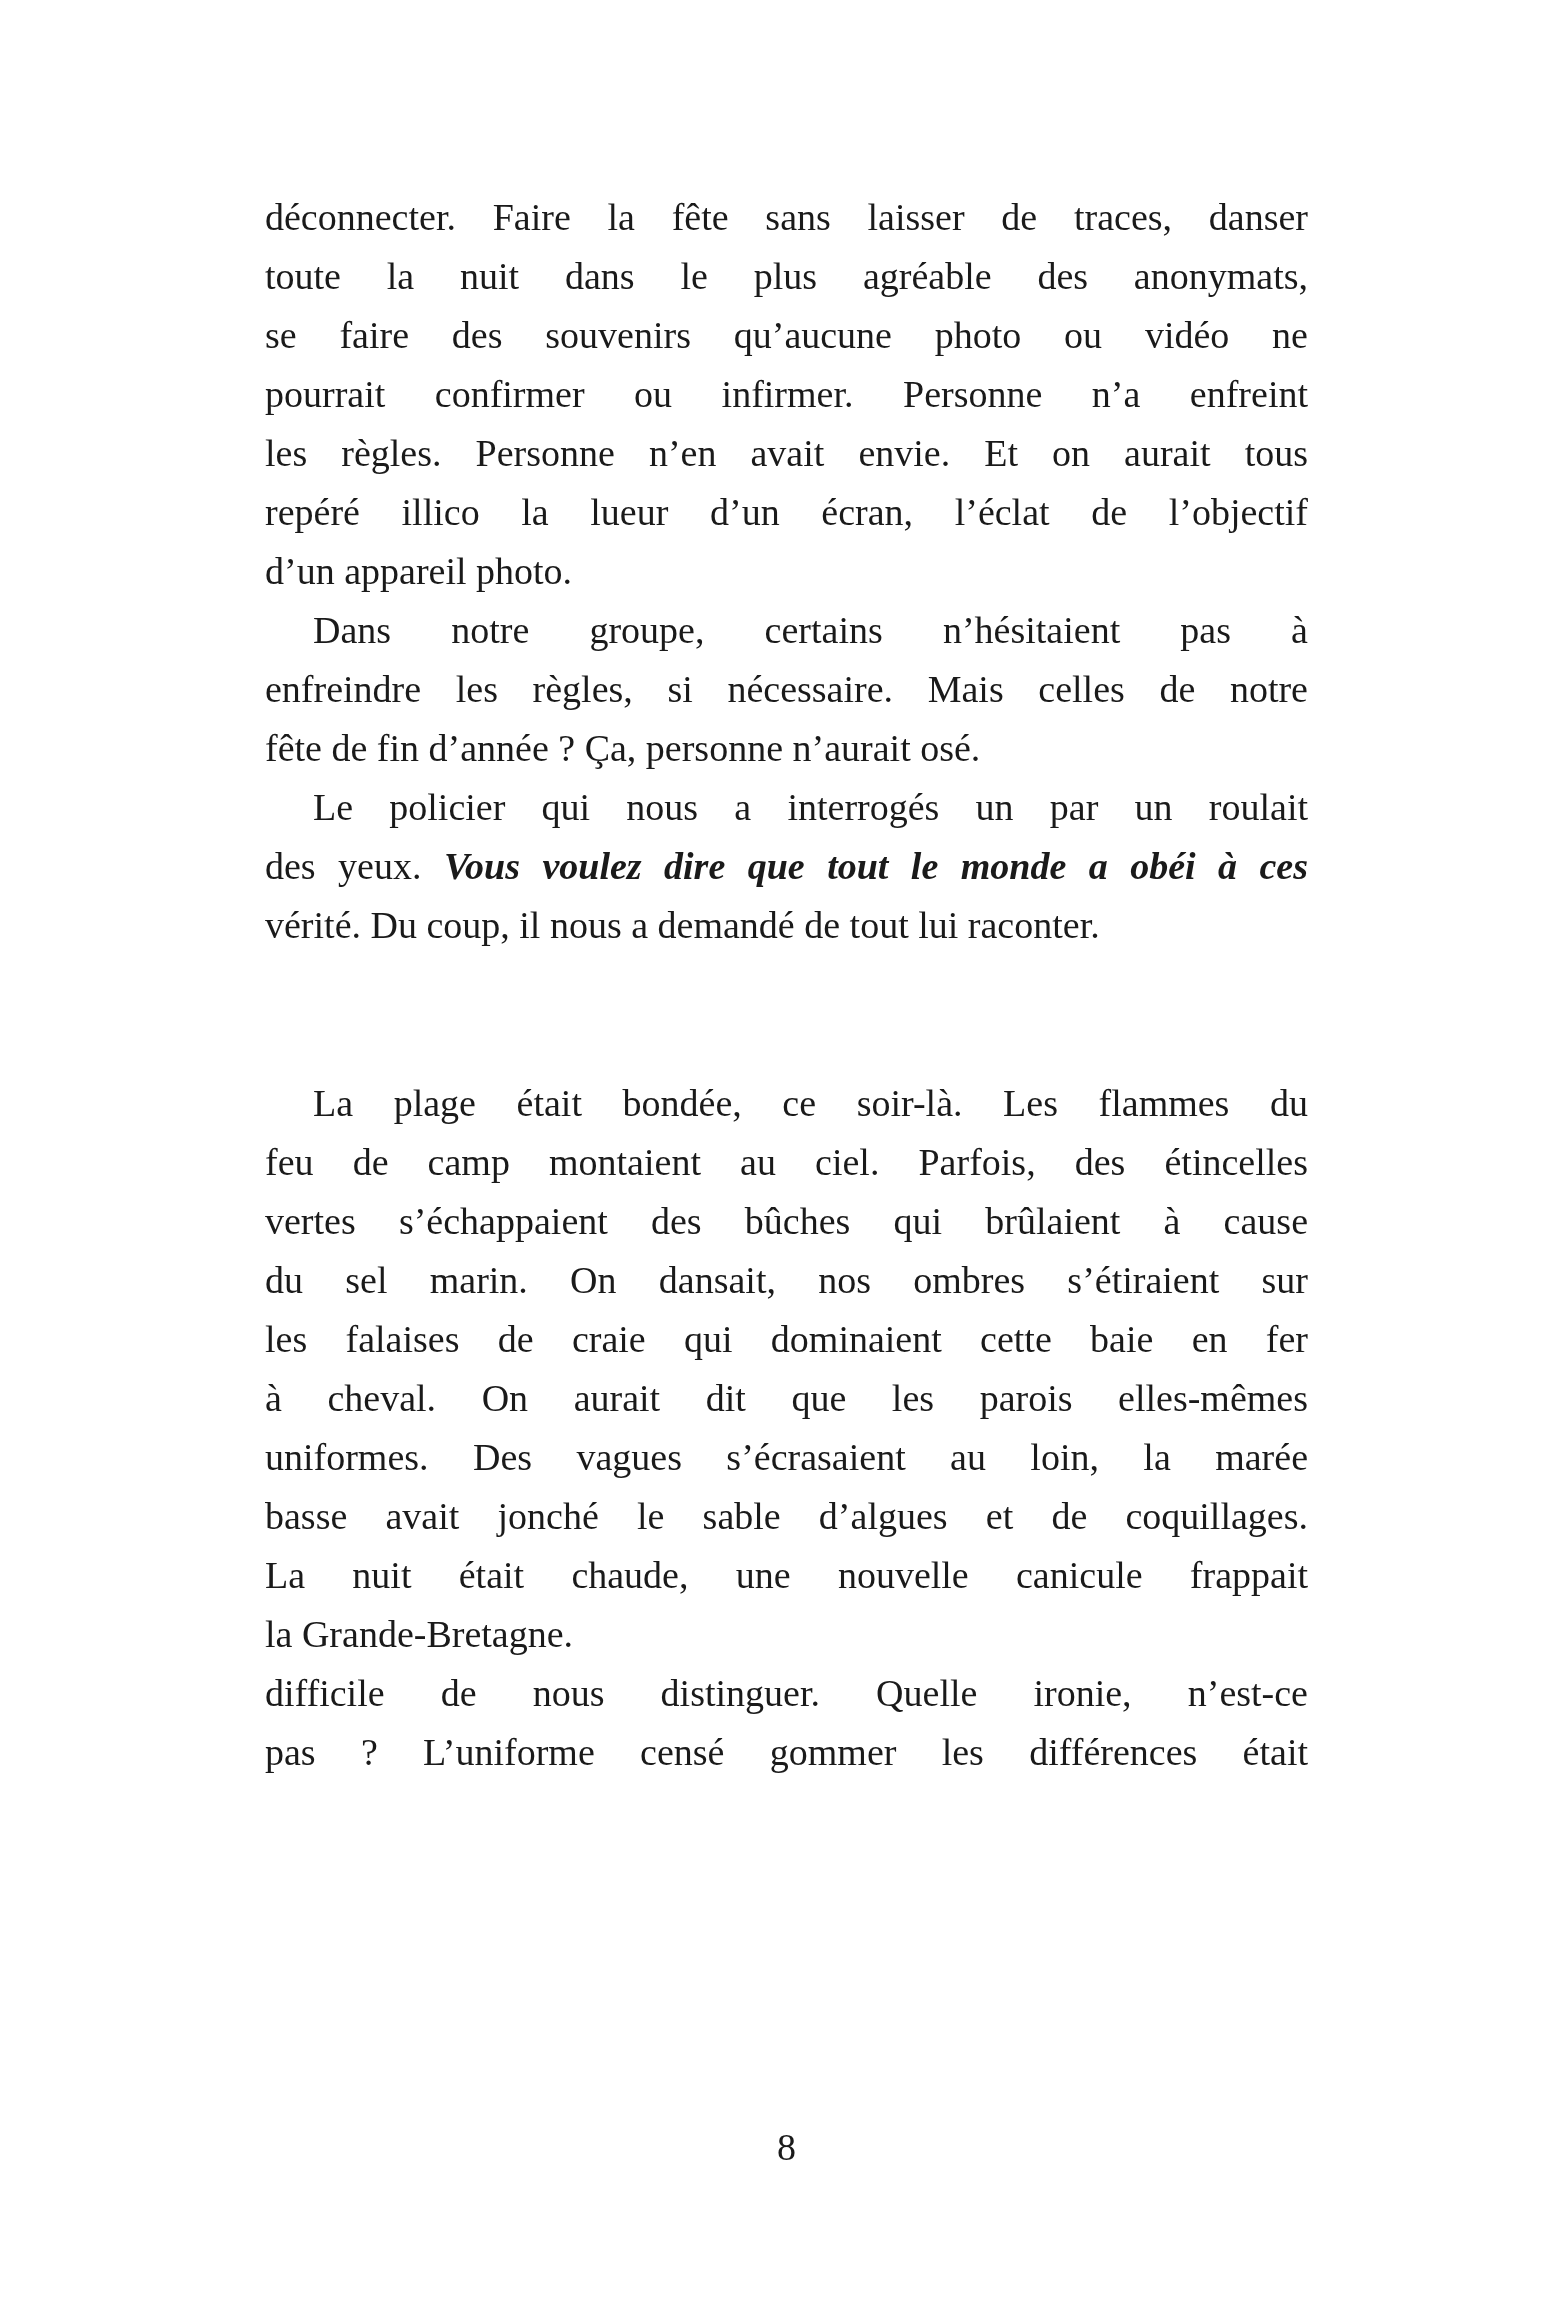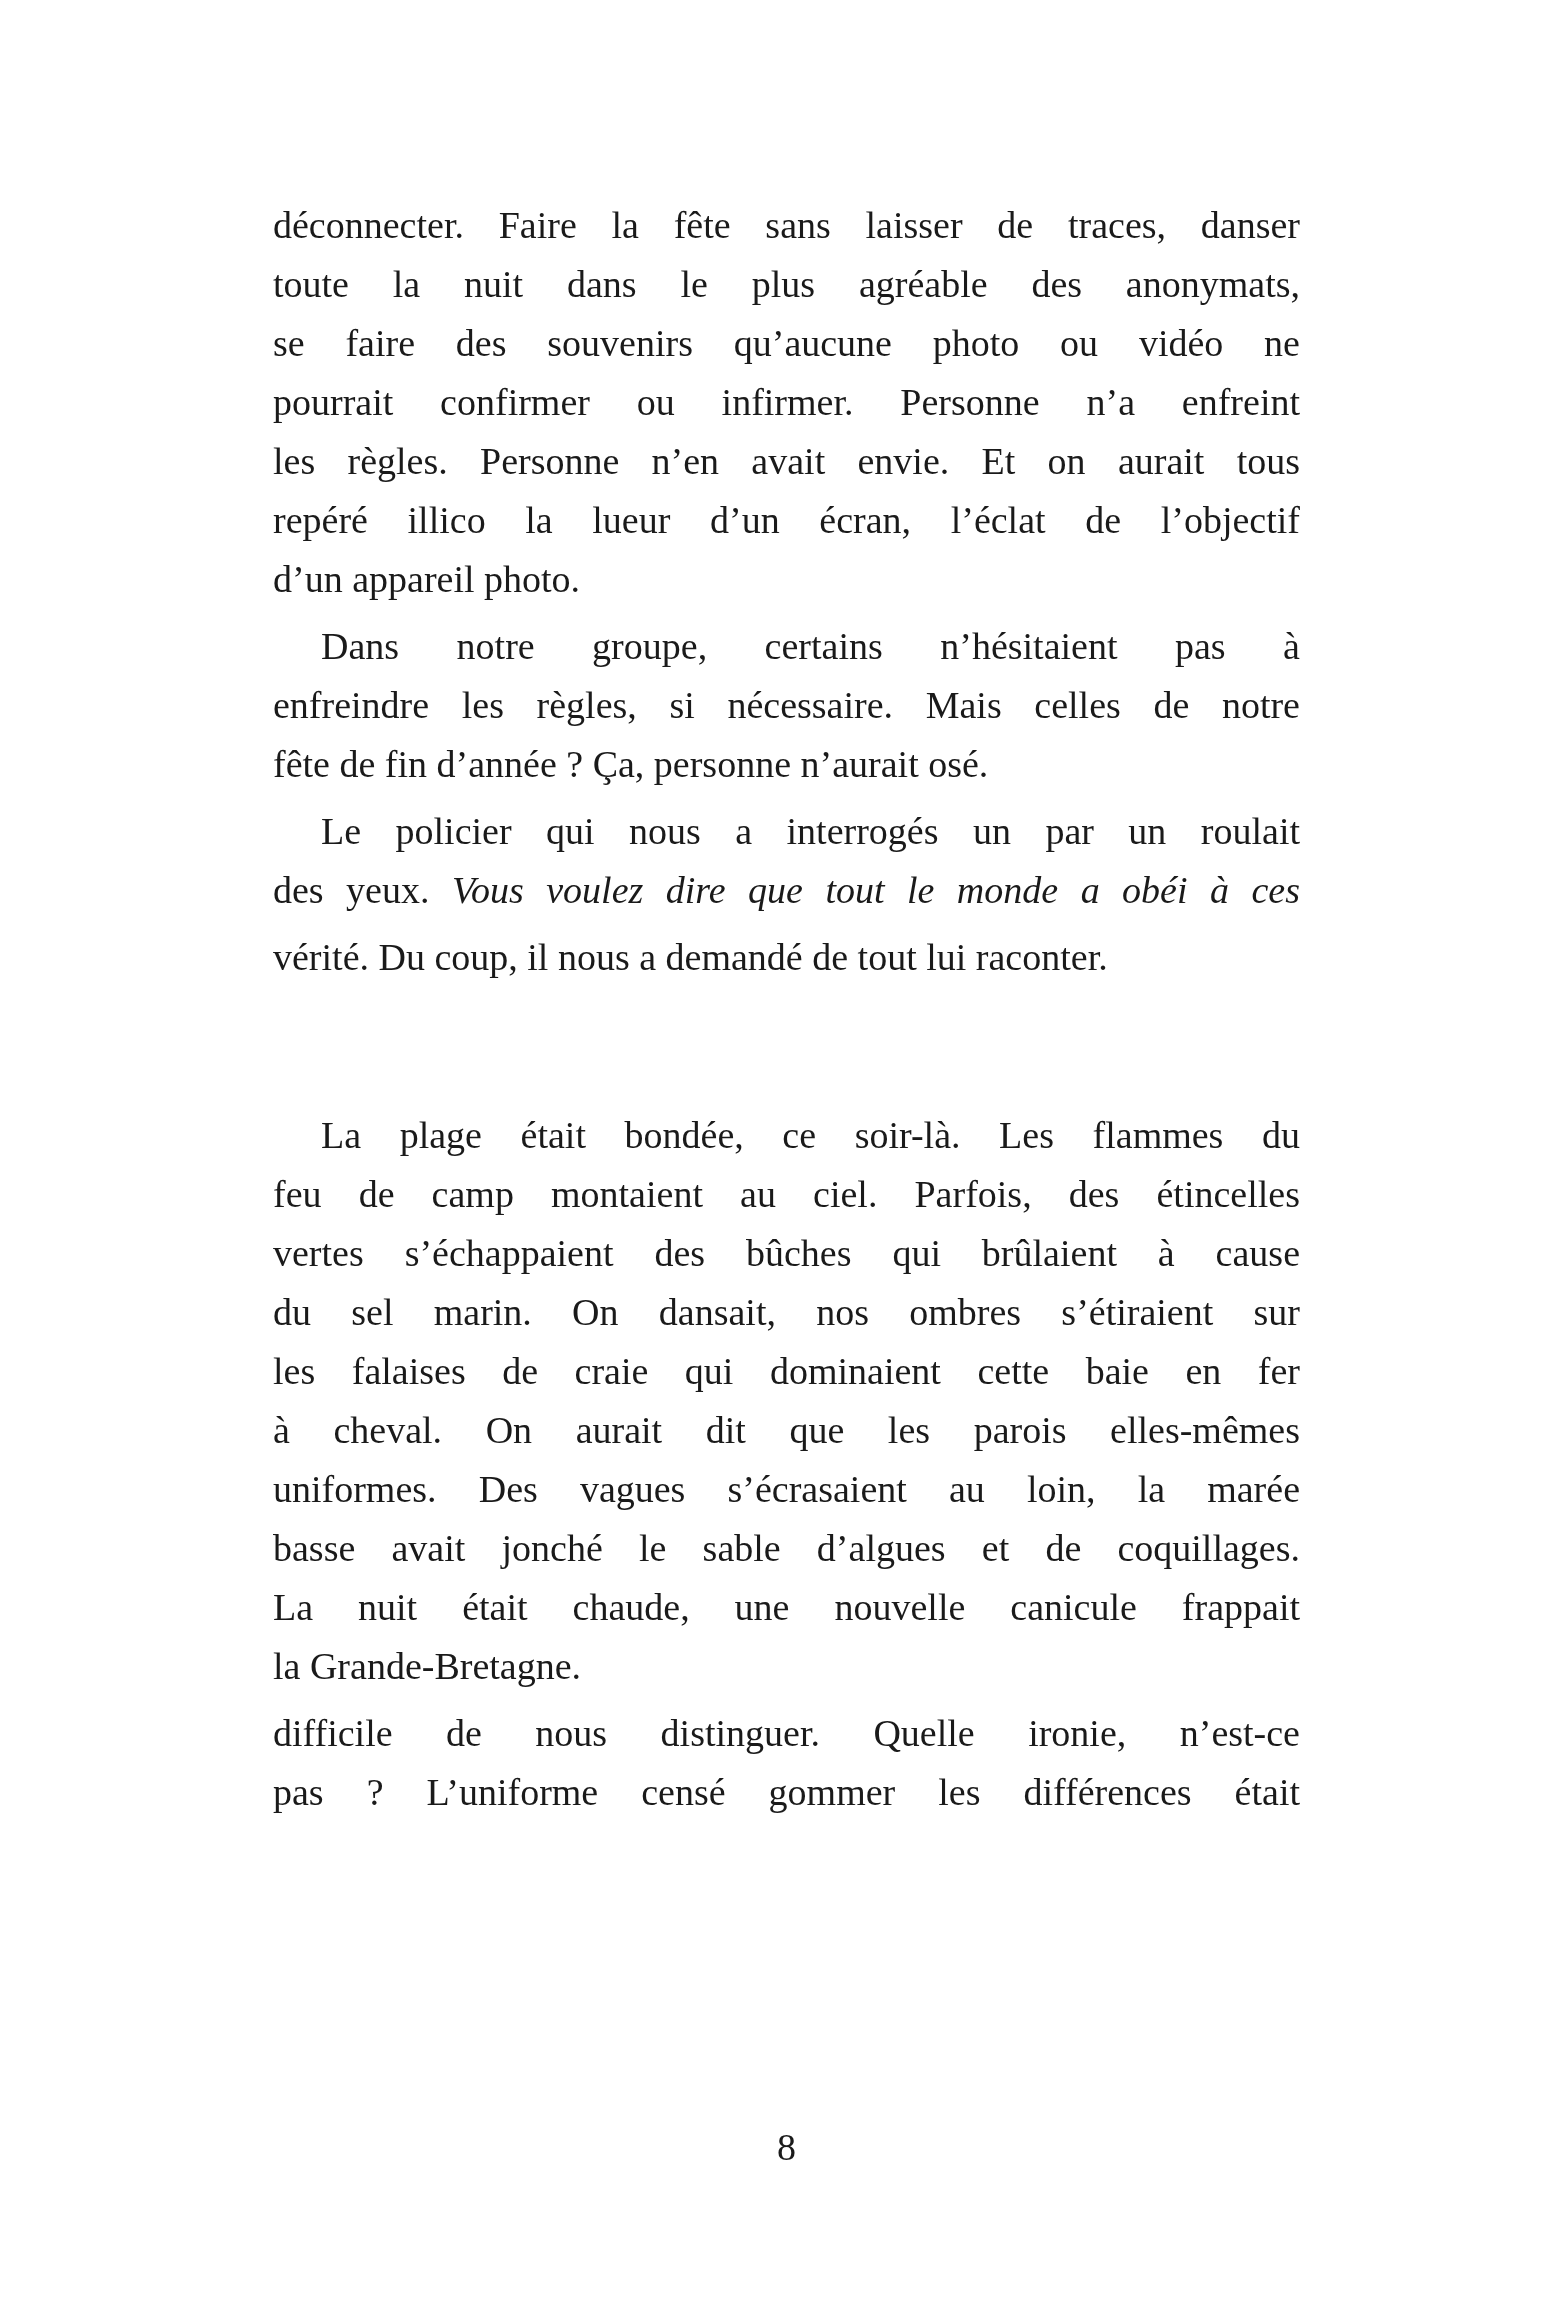--- a/index.html
+++ b/index.html
@@ -18,39 +18,40 @@
   }
   #text-column {
     position: absolute;
     left: 265px;
     top: 188px;
     width: 1043px;
     font-size: 38px;
     line-height: 59px;
   }
   .paragraph {
-    margin: 8px;
+    margin: 0;
     padding: 0;
   }
   .paragraph.section-break {
     margin-top: 119px;
   }
   .line {
     text-align: justify;
     text-align-last: justify;
     white-space: normal;
   }
   .line.last {
     text-align-last: left;
   }
   .line.indent {
     text-indent: 48px;
   }
   .run.it {
     font-style: italic;
+    font-weight: bold;
   }
   #folio {
     position: absolute;
     left: 265px;
     width: 1043px;
     top: 2118px;
     text-align: center;
     font-size: 38px;
     line-height: 59px;
     color: #1a1a1a;

